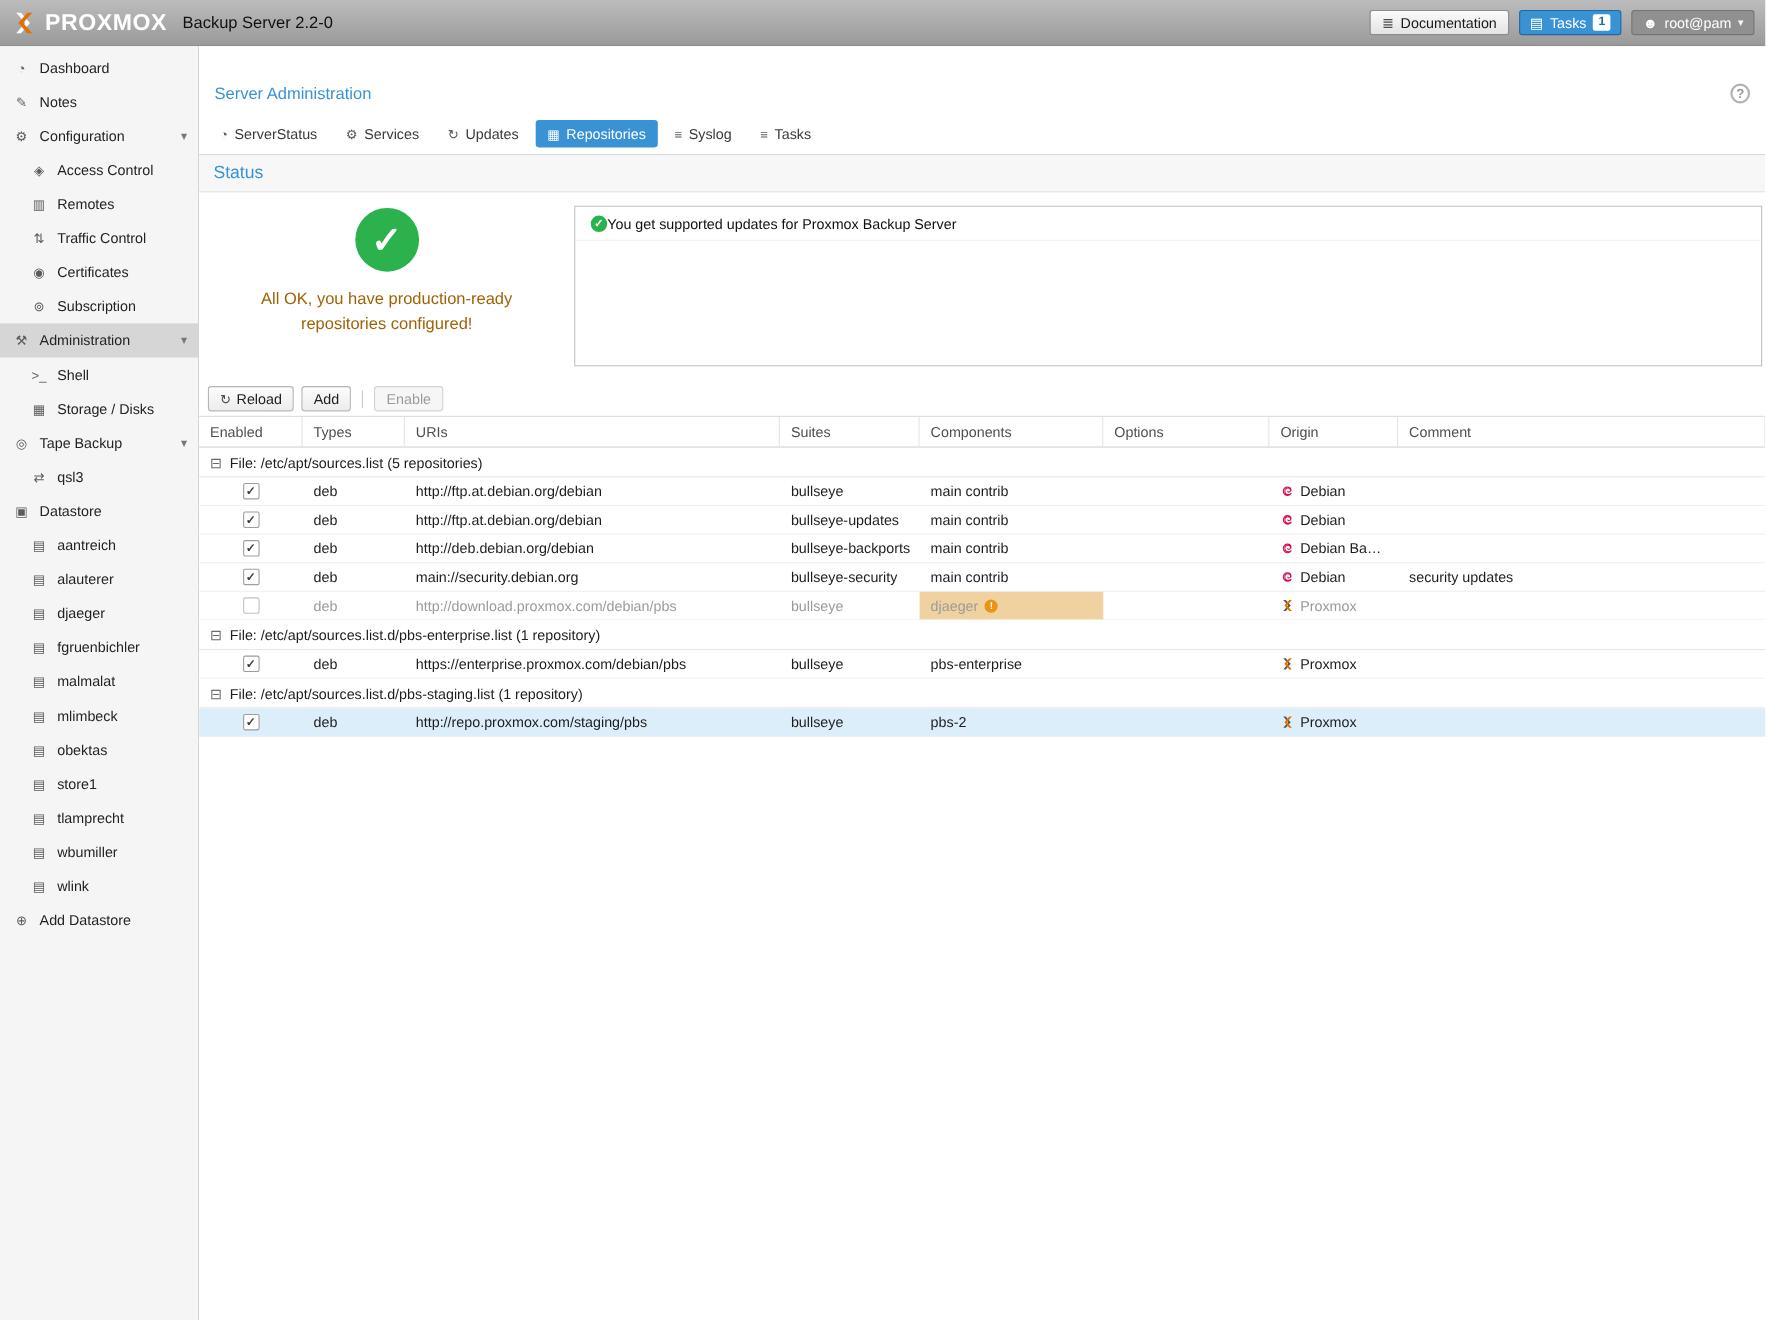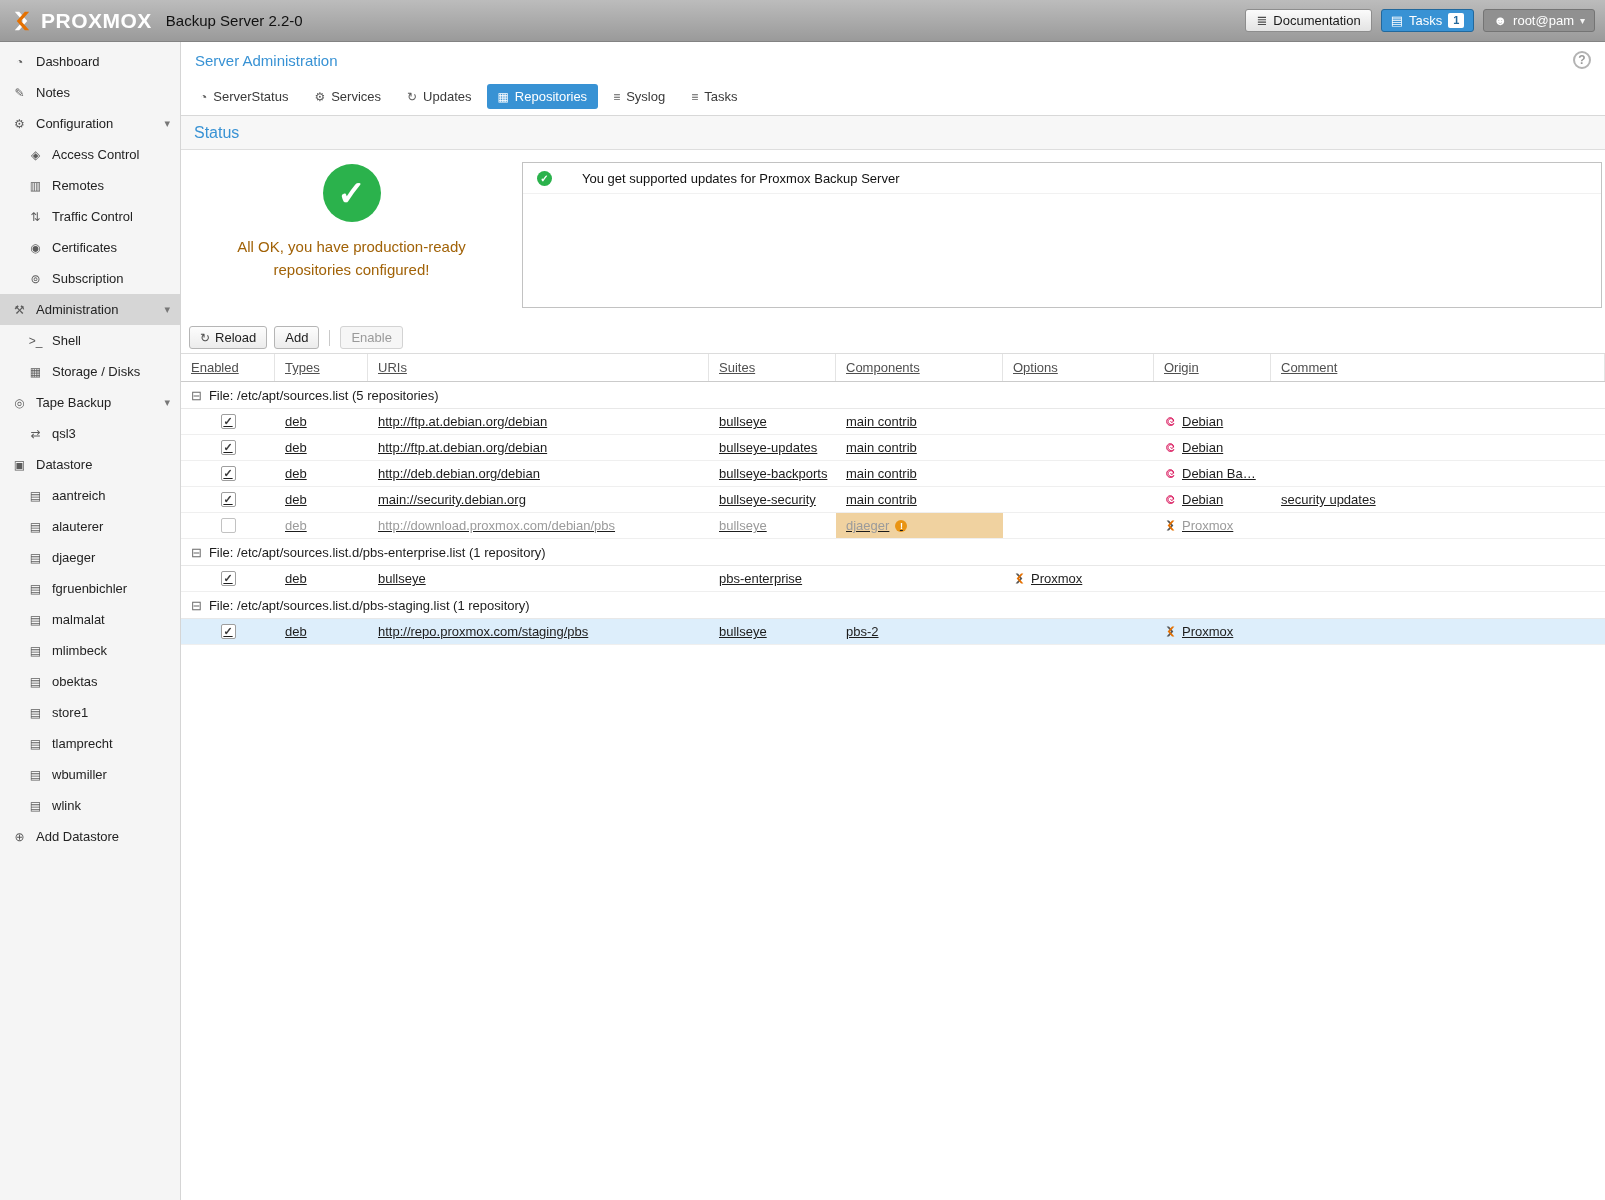--- a/index.html
+++ b/index.html
@@ -26,21 +26,21 @@
   
   .sidebar{background:#f5f5f5;border-right:1px solid #d5d5d5;padding-top:4px;overflow:hidden;}
   .nav-item{display:flex;align-items:center;height:31px;padding:0 10px 0 10px;color:#232323;cursor:pointer;}
   .nav-item.lvl2{padding-left:26px;}
   .nav-icon{width:19px;margin-right:7px;color:#5c5c5c;font-size:12px;text-align:center;flex:none;}
   .nav-caret{margin-left:auto;color:#777;font-size:11px;}
   .nav-item.selected{background:#d6d6d6;}
 
   
   .main{background:#fff;overflow:hidden;display:flex;flex-direction:column;}
-  .content-header{display:flex;align-items:center;height:36px;padding:0 14px;flex:none;}
+  .content-header{display:flex;align-items:center;height:36px;padding:0 14px;flex:none;margin-top:25px;}
   .page-title{color:#3892d4;font-size:15px;}
   .help-btn{margin-left:auto;width:18px;height:18px;border-radius:50%;border:2px solid #b3b3b3;color:#9a9a9a;
     display:flex;align-items:center;justify-content:center;font-weight:bold;font-size:12px;cursor:pointer;box-sizing:border-box;}
   .tabbar{display:flex;align-items:center;height:37px;padding:0 8px;border-bottom:1px solid #d8d8d8;flex:none;}
   .tab{display:flex;align-items:center;gap:6px;padding:5px 11px;border-radius:3px;margin-right:4px;color:#3a3a3a;cursor:pointer;}
   .tab .tab-icon{color:#5c5c5c;font-size:12px;}
   .tab.active{background:#3892d4;color:#fff;}
   .tab.active .tab-icon{color:#fff;}
   .section-strip{height:33px;display:flex;align-items:center;padding:0 13px;background:#f7f7f7;
     border-bottom:1px solid #dedede;color:#3892d4;font-size:16px;flex:none;}
@@ -48,31 +48,31 @@
 
   .status-panel{display:flex;height:172px;background:#fff;flex:none;}
   .status-left{width:341px;flex:none;display:flex;flex-direction:column;align-items:center;padding-top:14px;}
   .big-check{width:58px;height:58px;border-radius:50%;background:#2bb24c;color:#fff;display:flex;
     align-items:center;justify-content:center;font-size:34px;font-weight:bold;}
   .status-text{margin-top:13px;font-size:15px;color:#a16207;text-align:center;max-width:245px;line-height:1.55;}
   .status-box{flex:1;margin:12px 3px 14px 0;border:1px solid #c2c2c2;background:#fff;}
   .status-box-row{display:flex;align-items:center;height:30px;padding:0 14px;border-bottom:1px solid #f1f1f1;}
   .mini-check{width:15px;height:15px;border-radius:50%;background:#2bb24c;color:#fff;font-size:10px;
     display:flex;align-items:center;justify-content:center;font-weight:bold;flex:none;}
-  .status-box-text{margin-left:30px;color:#111;}
+  .status-box-text{color:#111;}
 
   .toolbar{display:flex;align-items:center;height:31px;padding:0 8px;border-bottom:1px solid #dcdcdc;gap:7px;flex:none;}
   .btn{display:inline-flex;align-items:center;gap:5px;padding:3px 10px;border:1px solid #b5b5b5;border-radius:3px;
     background:linear-gradient(#fdfdfd,#ececec);color:#212121;cursor:pointer;}
   .btn .b-icon{color:#4e4e4e;font-size:12px;}
   .btn.disabled{color:#9a9a9a;border-color:#d3d3d3;background:#f6f6f6;cursor:default;}
   .toolbar .sep{width:1px;height:16px;background:#c9c9c9;margin:0 3px;}
 
   
-  .cols{display:grid;grid-template-columns:94px 93px 341px 127px 167px 151px 117px minmax(0,1fr);text-decoration:underline;}
+  .cols{display:grid;grid-template-columns:94px 93px 341px 127px 167px 151px 117px minmax(0,1fr);}
   .thead{height:27px;border-bottom:1px solid #cbcbcb;color:#4f4f4f;flex:none;}
   .thead .hcell{display:flex;align-items:center;padding:0 10px;border-right:1px solid #e4e4e4;height:100%;
     white-space:nowrap;overflow:hidden;cursor:pointer;box-sizing:border-box;}
   .group-row{display:flex;align-items:center;height:26px;padding:0 10px;border-bottom:1px solid #e8e8e8;
     color:#1d1d1d;background:#fff;cursor:pointer;}
   .collapse-icon{color:#6b6b6b;margin-right:7px;font-size:13px;}
   .trow{height:25px;border-bottom:1px solid #efefef;cursor:pointer;}
   .trow .cell{padding:0 10px;white-space:nowrap;overflow:hidden;display:flex;align-items:center;height:100%;box-sizing:border-box;}
   .c-enabled{justify-content:center;}
   .trow.disabled .cell{color:#9b9b9b;}
@@ -420,20 +420,21 @@
     <div class="group-row">
       <span class="collapse-icon">⊟</span>
       <span>File: /etc/apt/sources.list.d/pbs-enterprise.list (1 repository)</span>
     </div>
 
     <div class="trow cols">
       <div class="cell c-enabled">
           <span class="checkbox checked"></span>
         </div>
       <div class="cell">deb</div>
+      <div class="cell">https://enterprise.proxmox.com/debian/pbs</div>
       <div class="cell">bullseye</div>
       <div class="cell">pbs-enterprise</div>
       <div class="cell"></div>
       <div class="cell origin-cell">
         <span>
             <svg class="orig-svg" viewBox="0 0 16 16" width="13" height="13">
               <path d="M3.2 1.8 L8.6 8 3.2 14.2 H6.1 L11.5 8 6.1 1.8 Z" fill="#585858"></path>
               <path d="M12.8 1.8 L7.4 8 12.8 14.2 H9.9 L4.5 8 9.9 1.8 Z" fill="#e57000"></path>
             </svg>
           </span>

